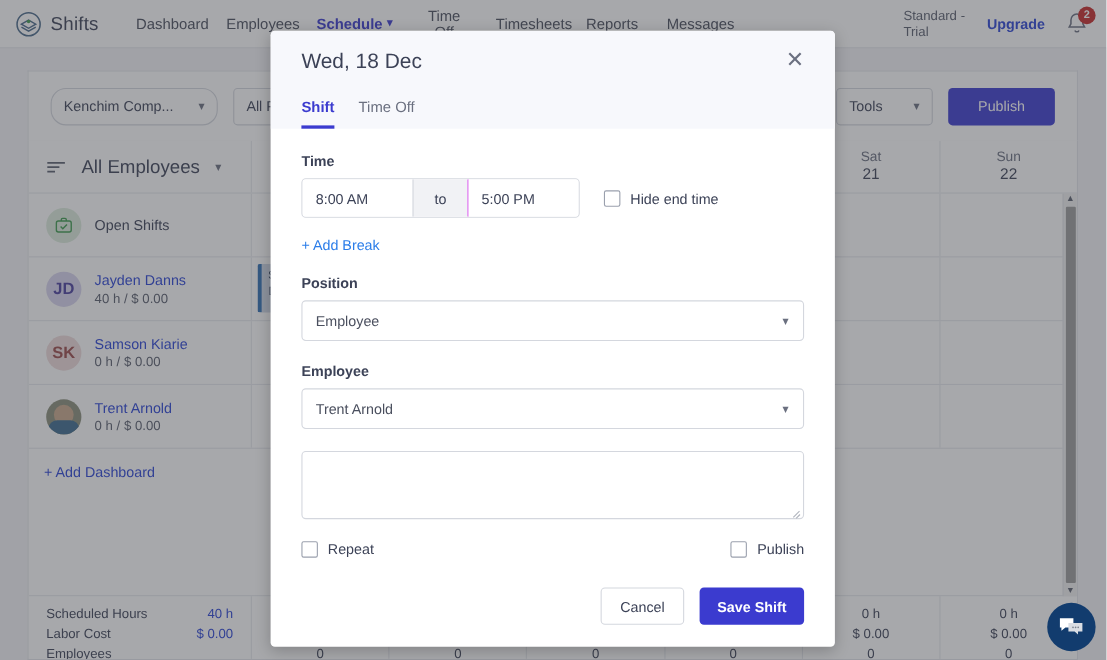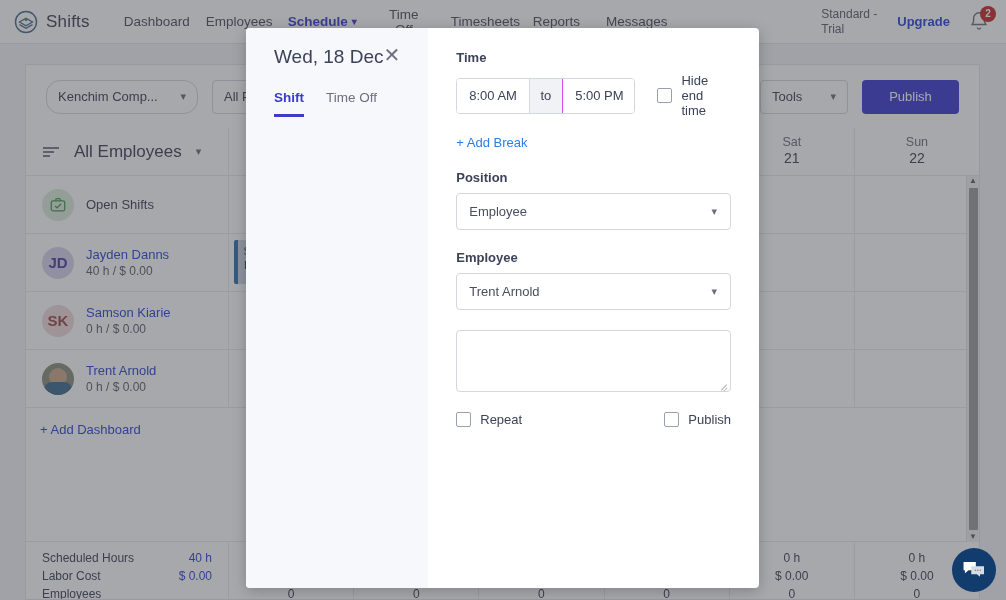--- a/index.html
+++ b/index.html
@@ -135,21 +135,21 @@
     position: absolute; right: 10px; bottom: 8px; width: 44px; height: 44px;
     border-radius: 50%; background: #123c6e; display: flex; align-items: center;
     justify-content: center; cursor: pointer; z-index: 40;
   }
 
   
   .overlay { position: absolute; inset: 0; background: rgba(60,62,68,0.45); z-index: 20; }
   .modal {
     position: absolute; left: 246px; top: 28px; width: 513px; height: 560px;
     background: #fff; border-radius: 4px; z-index: 30; overflow: hidden;
-    box-shadow: 0 3px 14px rgba(0,0,0,.22); display: flex; flex-direction: row;
+    box-shadow: 0 3px 14px rgba(0,0,0,.22); display: flex; flex-direction: column;
   }
   .m-head { background: #f7f8fc; padding: 18px 28px 0 28px; flex: none; }
   .m-titlerow { display: flex; align-items: flex-start; justify-content: space-between; }
   .m-title { font-size: 19px; color: #3c4257; }
   .m-close { font-size: 20px; color: #6b7080; cursor: pointer; line-height: 18px; }
   .m-tabs { display: flex; gap: 22px; margin-top: 22px; }
   .m-tab { font-size: 13.5px; color: #6b7080; padding-bottom: 9px; cursor: pointer; }
   .m-tab.active { color: #3b3bcf; font-weight: bold; border-bottom: 3px solid #3b3bcf; }
 
   .m-body { flex: 1; padding: 22px 28px 0 28px; overflow: hidden; }
@@ -502,20 +502,24 @@
           <span class="cbox"></span>
           <span class="cblabel">Repeat</span>
         </div>
         <div class="cbrow">
           <span class="cbox"></span>
           <span class="cblabel">Publish</span>
         </div>
       </div>
     </div>
 
+    <div class="m-foot">
+      <button class="btn-cancel">Cancel</button>
+      <button class="btn-save">Save Shift</button>
+    </div>
   </div>
 
   <div class="chat">
     <svg width="24" height="20" viewBox="0 0 26 22">
       <path d="M1.5 2.2h13.5v9.2H7l-4 3.3v-3.3H1.5z" fill="#ffffff"></path>
       <path d="M10 7h14v8.6h-4.4v2.8l-3.4-2.8H10z" fill="#d9dde3"></path>
       <circle cx="14.6" cy="11.3" r=".85" fill="#7a828e"></circle>
       <circle cx="17.2" cy="11.3" r=".85" fill="#7a828e"></circle>
       <circle cx="19.8" cy="11.3" r=".85" fill="#7a828e"></circle>
     </svg>

